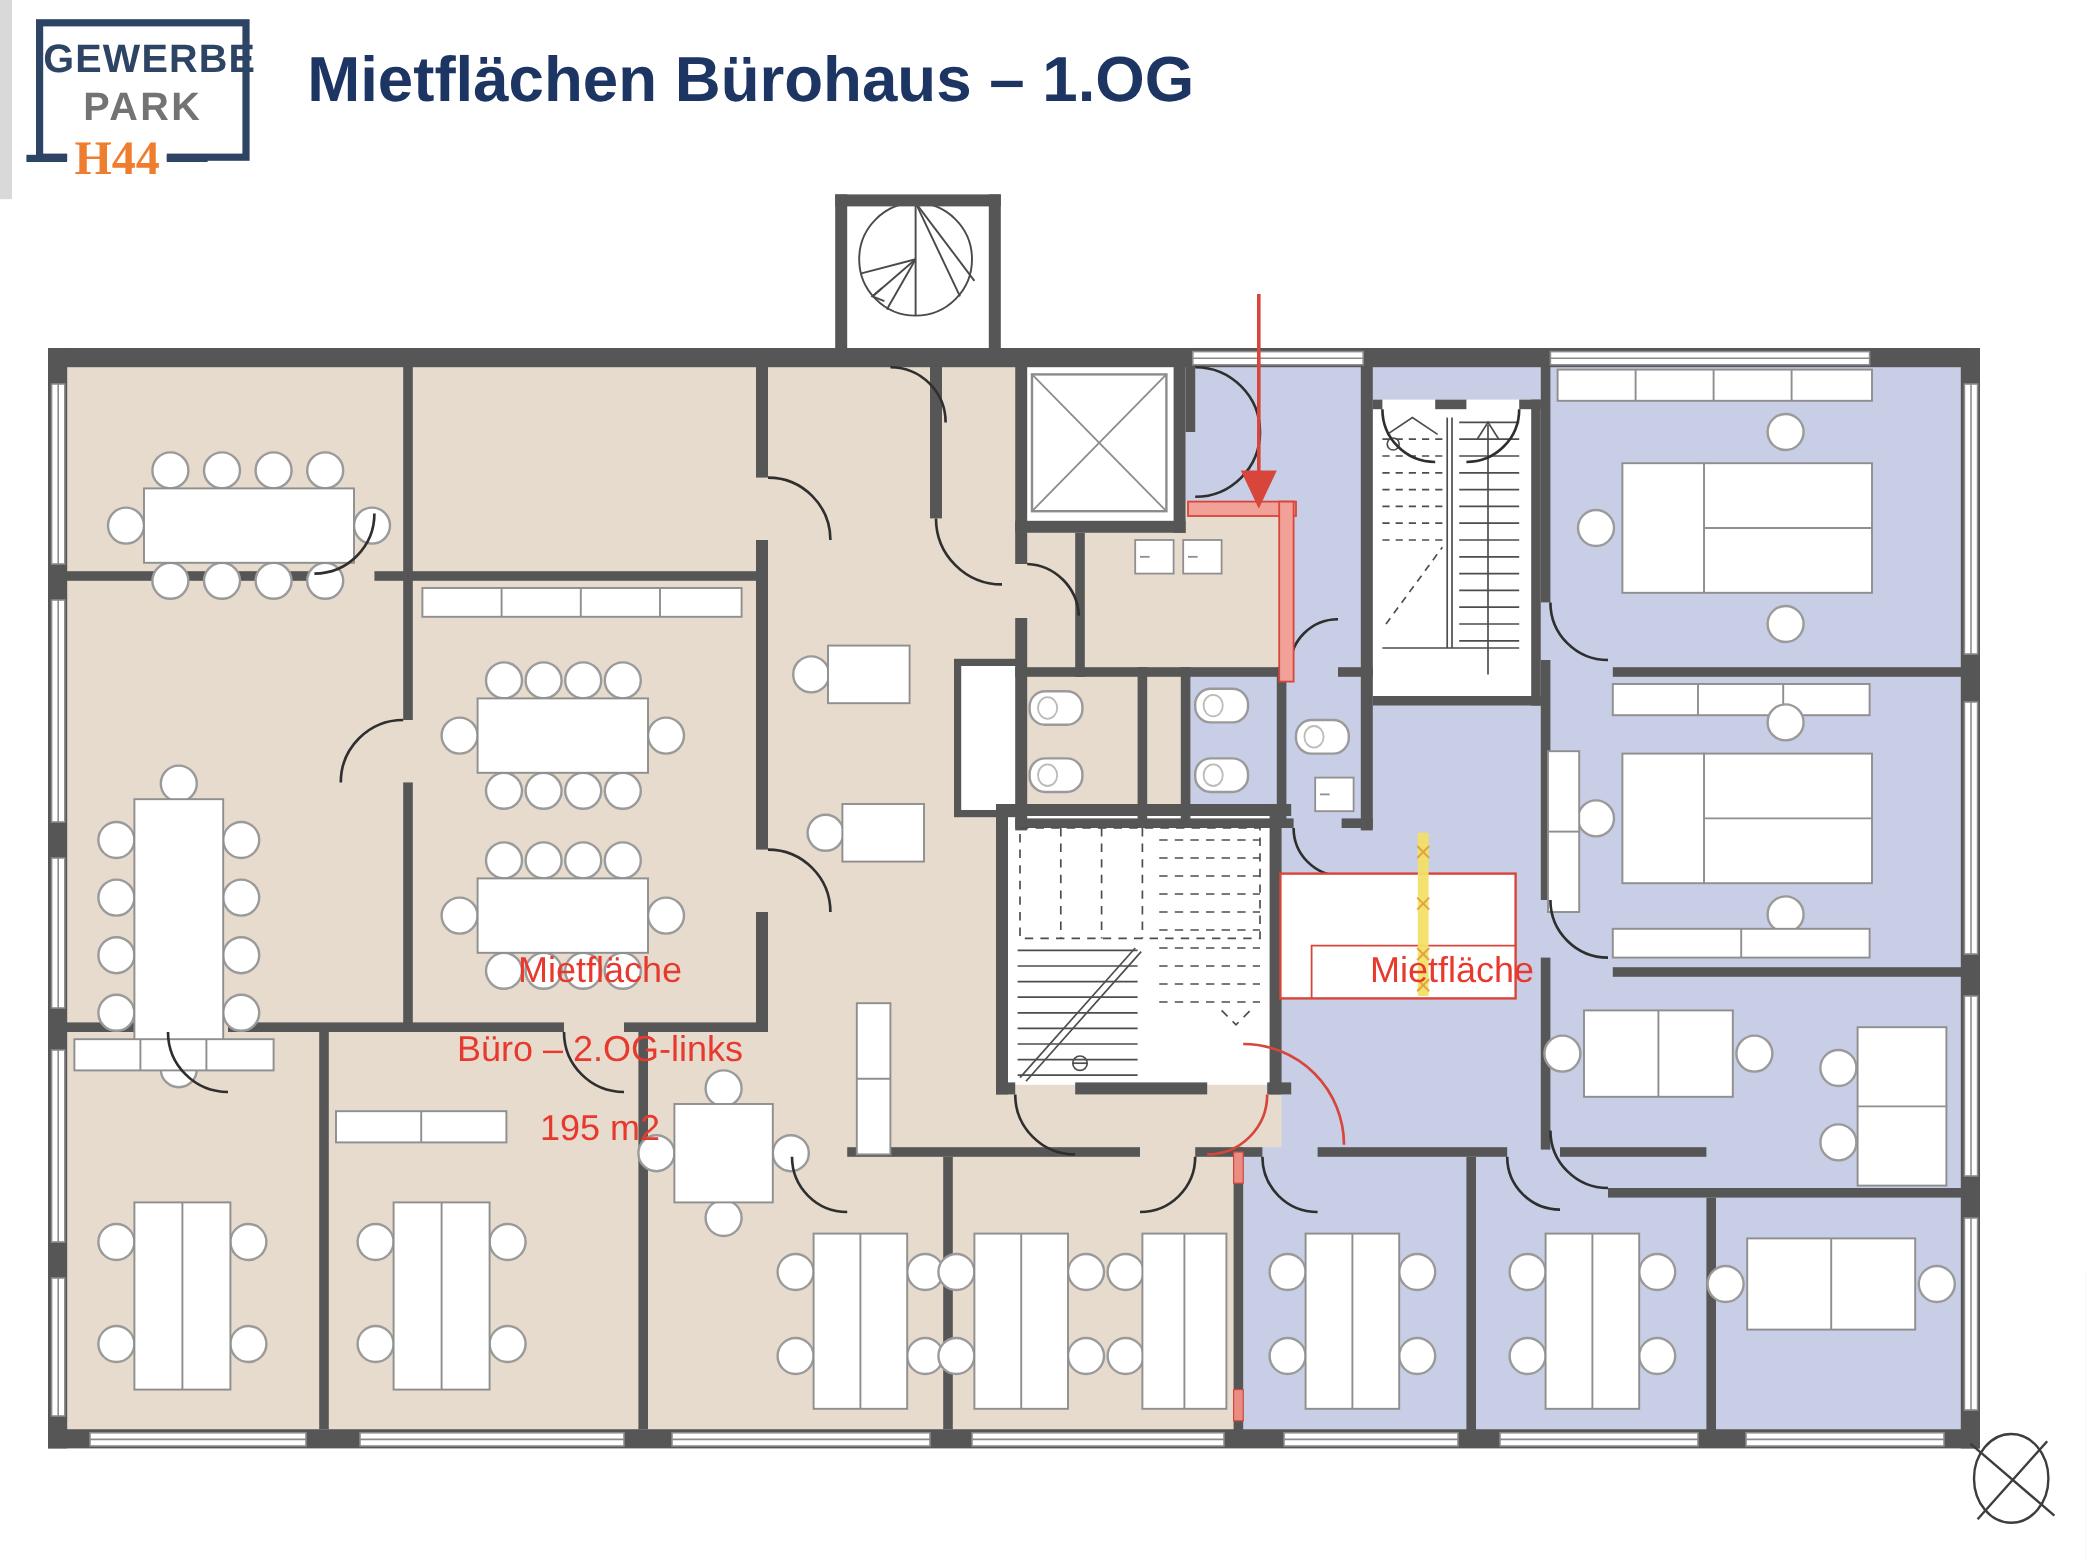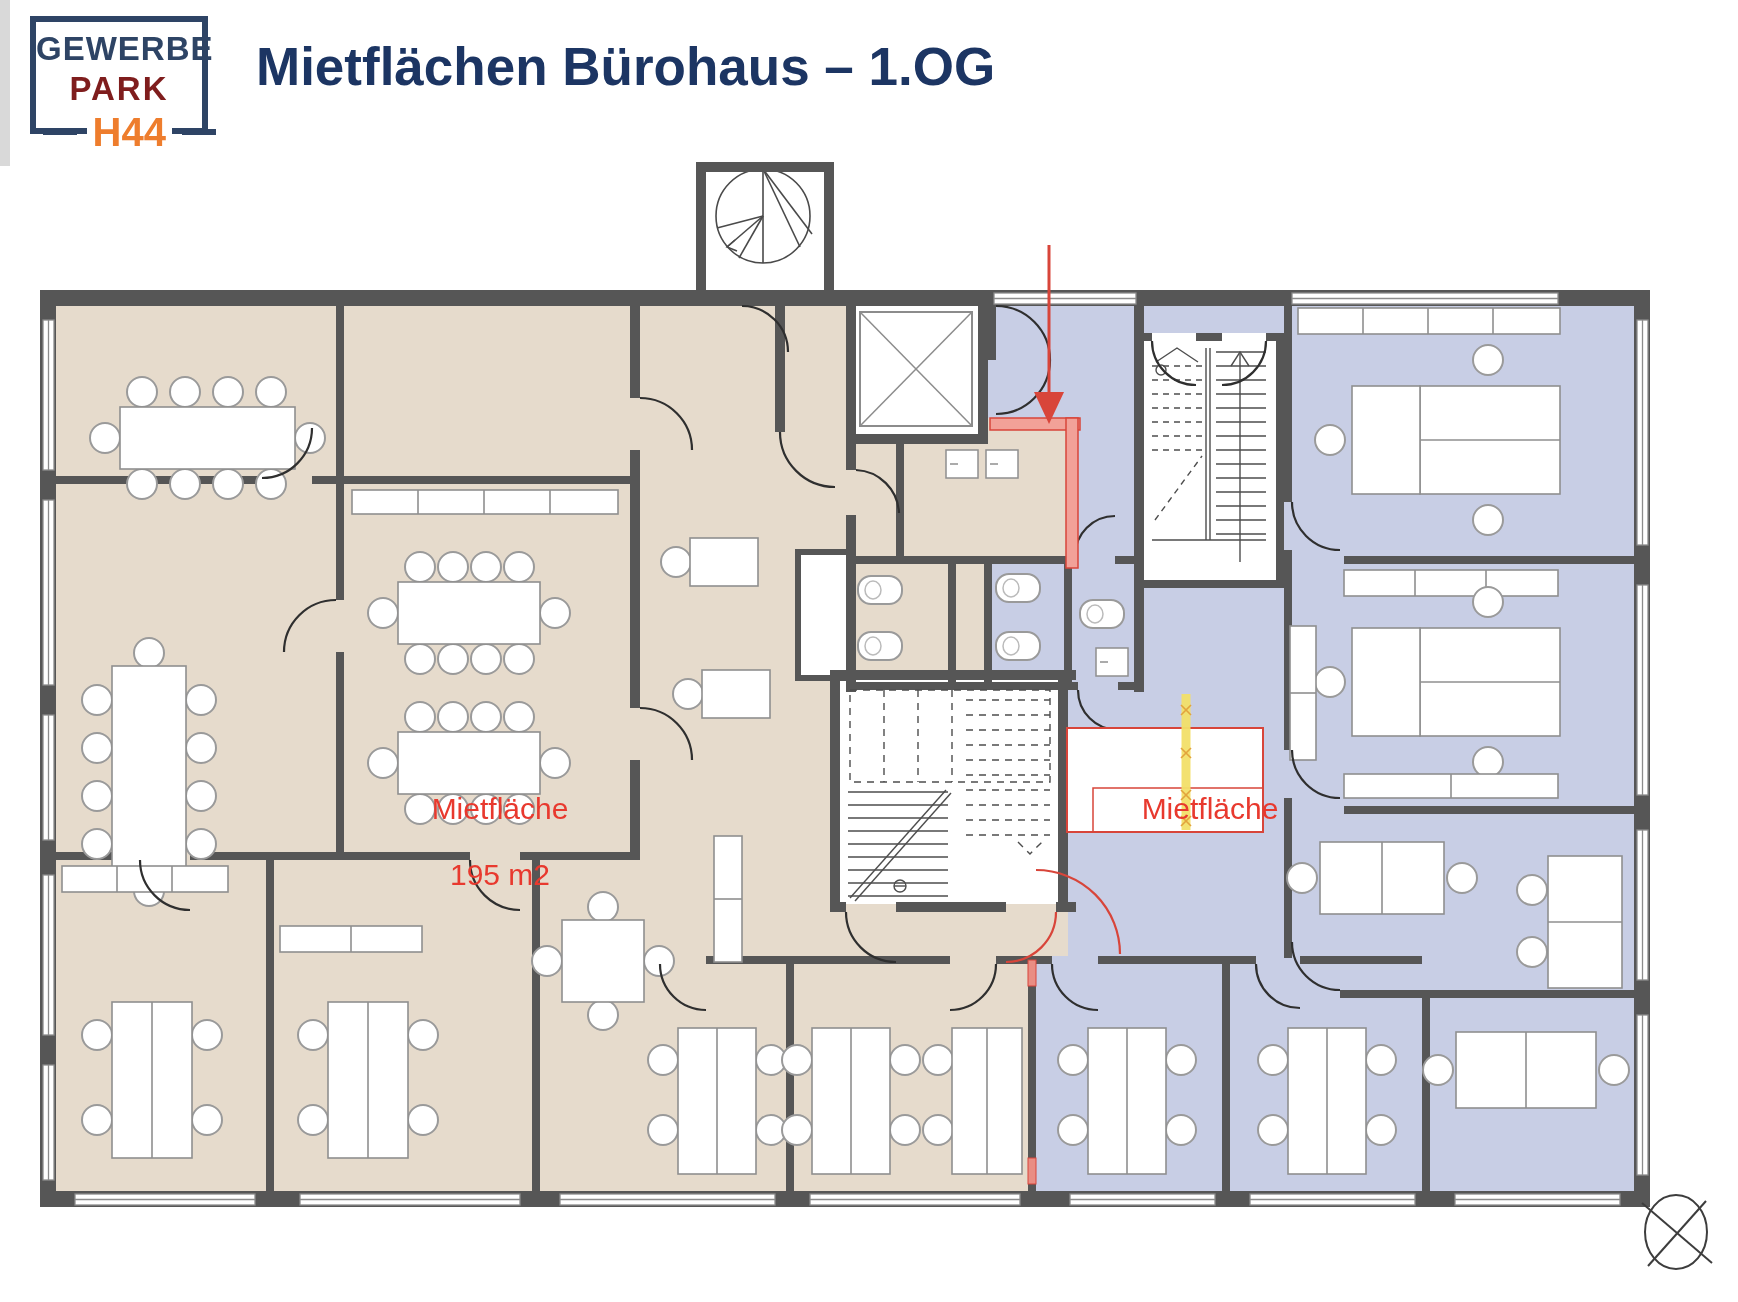--- a/index.html
+++ b/index.html
@@ -1,22 +1,22 @@
 <!DOCTYPE html>
 <html><head>
 <meta charset="utf-8">
 <style>
   html,body{margin:0;padding:0;background:#ffffff;}
   body{width:1738px;height:1302px;position:relative;font-family:"Liberation Sans",sans-serif;overflow:hidden;}
   .edge-strip{position:absolute;left:0;top:0;width:10px;height:166px;background:#d9d9d9;}
   
   .logo{position:absolute;left:30px;top:16px;width:178px;height:118px;border:6px solid #2e4465;box-sizing:border-box;}
   .logo .l1{display:block;text-align:left;margin-top:8px;font-size:33px;font-weight:bold;color:#2e4465;letter-spacing:1px;}
-  .logo .l2{display:block;text-align:center;margin-top:2px;font-size:33px;font-weight:bold;color:#7f1d1d;letter-spacing:2px;}
-  .logo .badge-row{position:absolute;left:-14px;right:-14px;bottom:-26px;display:flex;align-items:center;justify-content:flex-end;gap:10px;}
+  .logo .l2{display:block;text-align:center;margin-top:2px;font-size:33px;font-weight:bold;color:#737373;letter-spacing:2px;}
+  .logo .badge-row{position:absolute;left:-14px;right:-14px;bottom:-26px;display:flex;align-items:center;justify-content:flex-start;gap:0;font-family:Liberation Serif, serif;}
   .logo .badge-row .bar{height:6px;background:#2e4465;flex:0 0 34px;}
   .logo .badge{font-size:40px;font-weight:bold;color:#ee7d2d;background:#ffffff;padding:0 6px;line-height:44px;}
   .title{position:absolute;left:256px;top:36px;font-size:53px;font-weight:bold;color:#1c3563;letter-spacing:0px;}
   
   .area-label{position:absolute;width:460px;text-align:center;color:#e8392e;font-weight:normal;font-size:30px;line-height:66px;}
   .area-label.left{left:270px;top:776px;}
   .area-label.right{left:980px;top:776px;}
   svg{position:absolute;left:0;top:0;}
 </style>
 </head>
@@ -532,17 +532,18 @@
 
 <g stroke="#3d3d3d" stroke-width="2" fill="none">
   <ellipse cx="1676" cy="1232" rx="31" ry="37"></ellipse>
   <line x1="1642" y1="1203" x2="1712" y2="1263"></line>
   <line x1="1706" y1="1201" x2="1648" y2="1266"></line>
 </g>
 </svg>
 
 <div class="area-label left">
   <div>Mietfläche</div>
+  <div>Büro – 2.OG-links</div>
   <div>195 m2</div>
 </div>
 <div class="area-label right">
   <div>Mietfläche</div>
 </div>
 
 </body></html>

